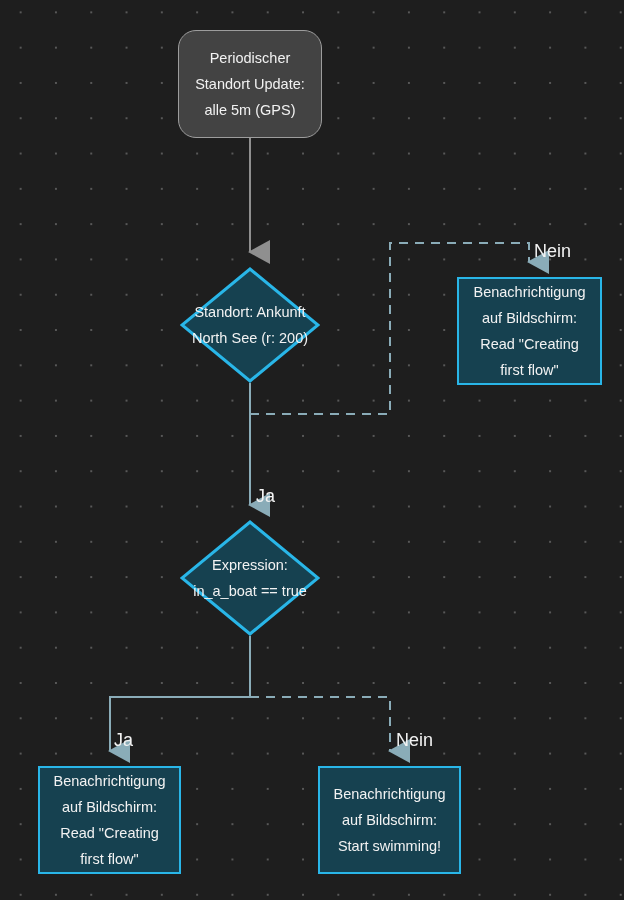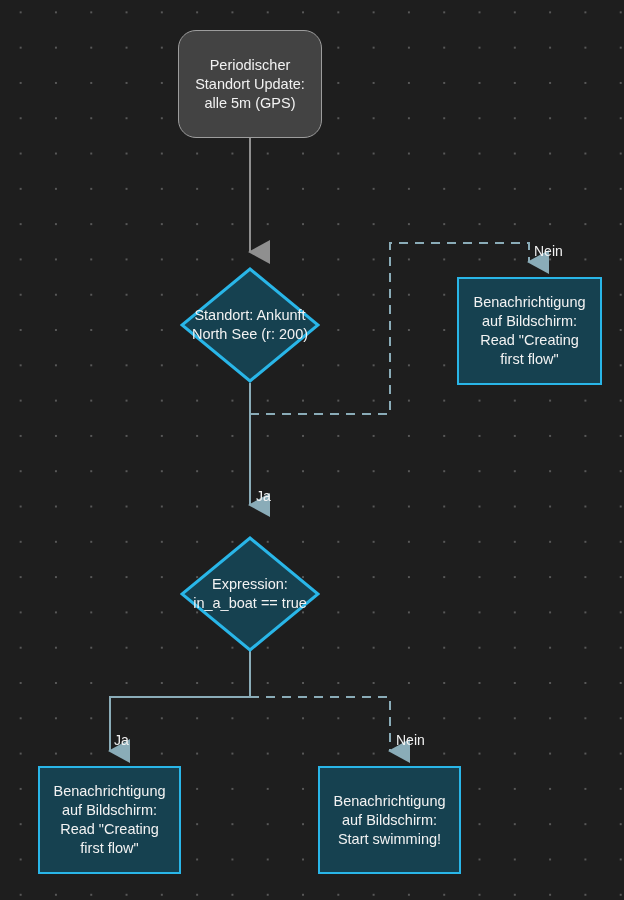--- a/index.html
+++ b/index.html
@@ -33,21 +33,21 @@
   }
   .node {
     position: absolute;
     box-sizing: border-box;
     display: flex;
     align-items: center;
     justify-content: center;
     text-align: center;
     color: #f2f2f2;
     font-size: 14.5px;
-    line-height: 19px;
+    line-height: 26px;
     white-space: pre-line;
   }
   .node-start {
     background: #434343;
     border: 1.5px solid #9d9d9d;
     border-radius: 18px;
   }
   .node-action {
     background: #164150;
     border: 2.5px solid #29b6e8;
@@ -65,21 +65,21 @@
   }
   .diamond-label {
     position: relative;
     z-index: 2;
     width: 100%;
     text-align: center;
   }
   .edge-label {
     position: absolute;
     color: #f2f2f2;
-    font-size: 14px;
+    font-size: 18px;
     line-height: 17px;
     white-space: nowrap;
   }
 </style>
 </head>
 <body>
 
 <div id="canvas">
 
   <svg id="edges" viewBox="0 0 624 900">
@@ -119,21 +119,21 @@
 North See (r: 200)</span>
   </div>
 
   <div class="node node-action" style="left:457px; top:277px; width:145px; height:108px;">
     <span>Benachrichtigung
 auf Bildschirm:
 Read  "Creating
 first flow"</span>
   </div>
 
-  <div class="node node-decision" style="left:180px; top:536px; width:140px; height:116px;">
+  <div class="node node-decision" style="left:180px; top:520px; width:140px; height:116px;">
     <svg class="diamond-shape" viewBox="0 0 140 116" preserveAspectRatio="none">
       <polygon points="70,2 138,58 70,114 2,58" fill="#164150" stroke="#29b6e8" stroke-width="3"></polygon>
     </svg>
     <span class="diamond-label">Expression:
 in_a_boat == true</span>
   </div>
 
   <div class="node node-action" style="left:38px; top:766px; width:143px; height:108px;">
     <span>Benachrichtigung
 auf Bildschirm:

